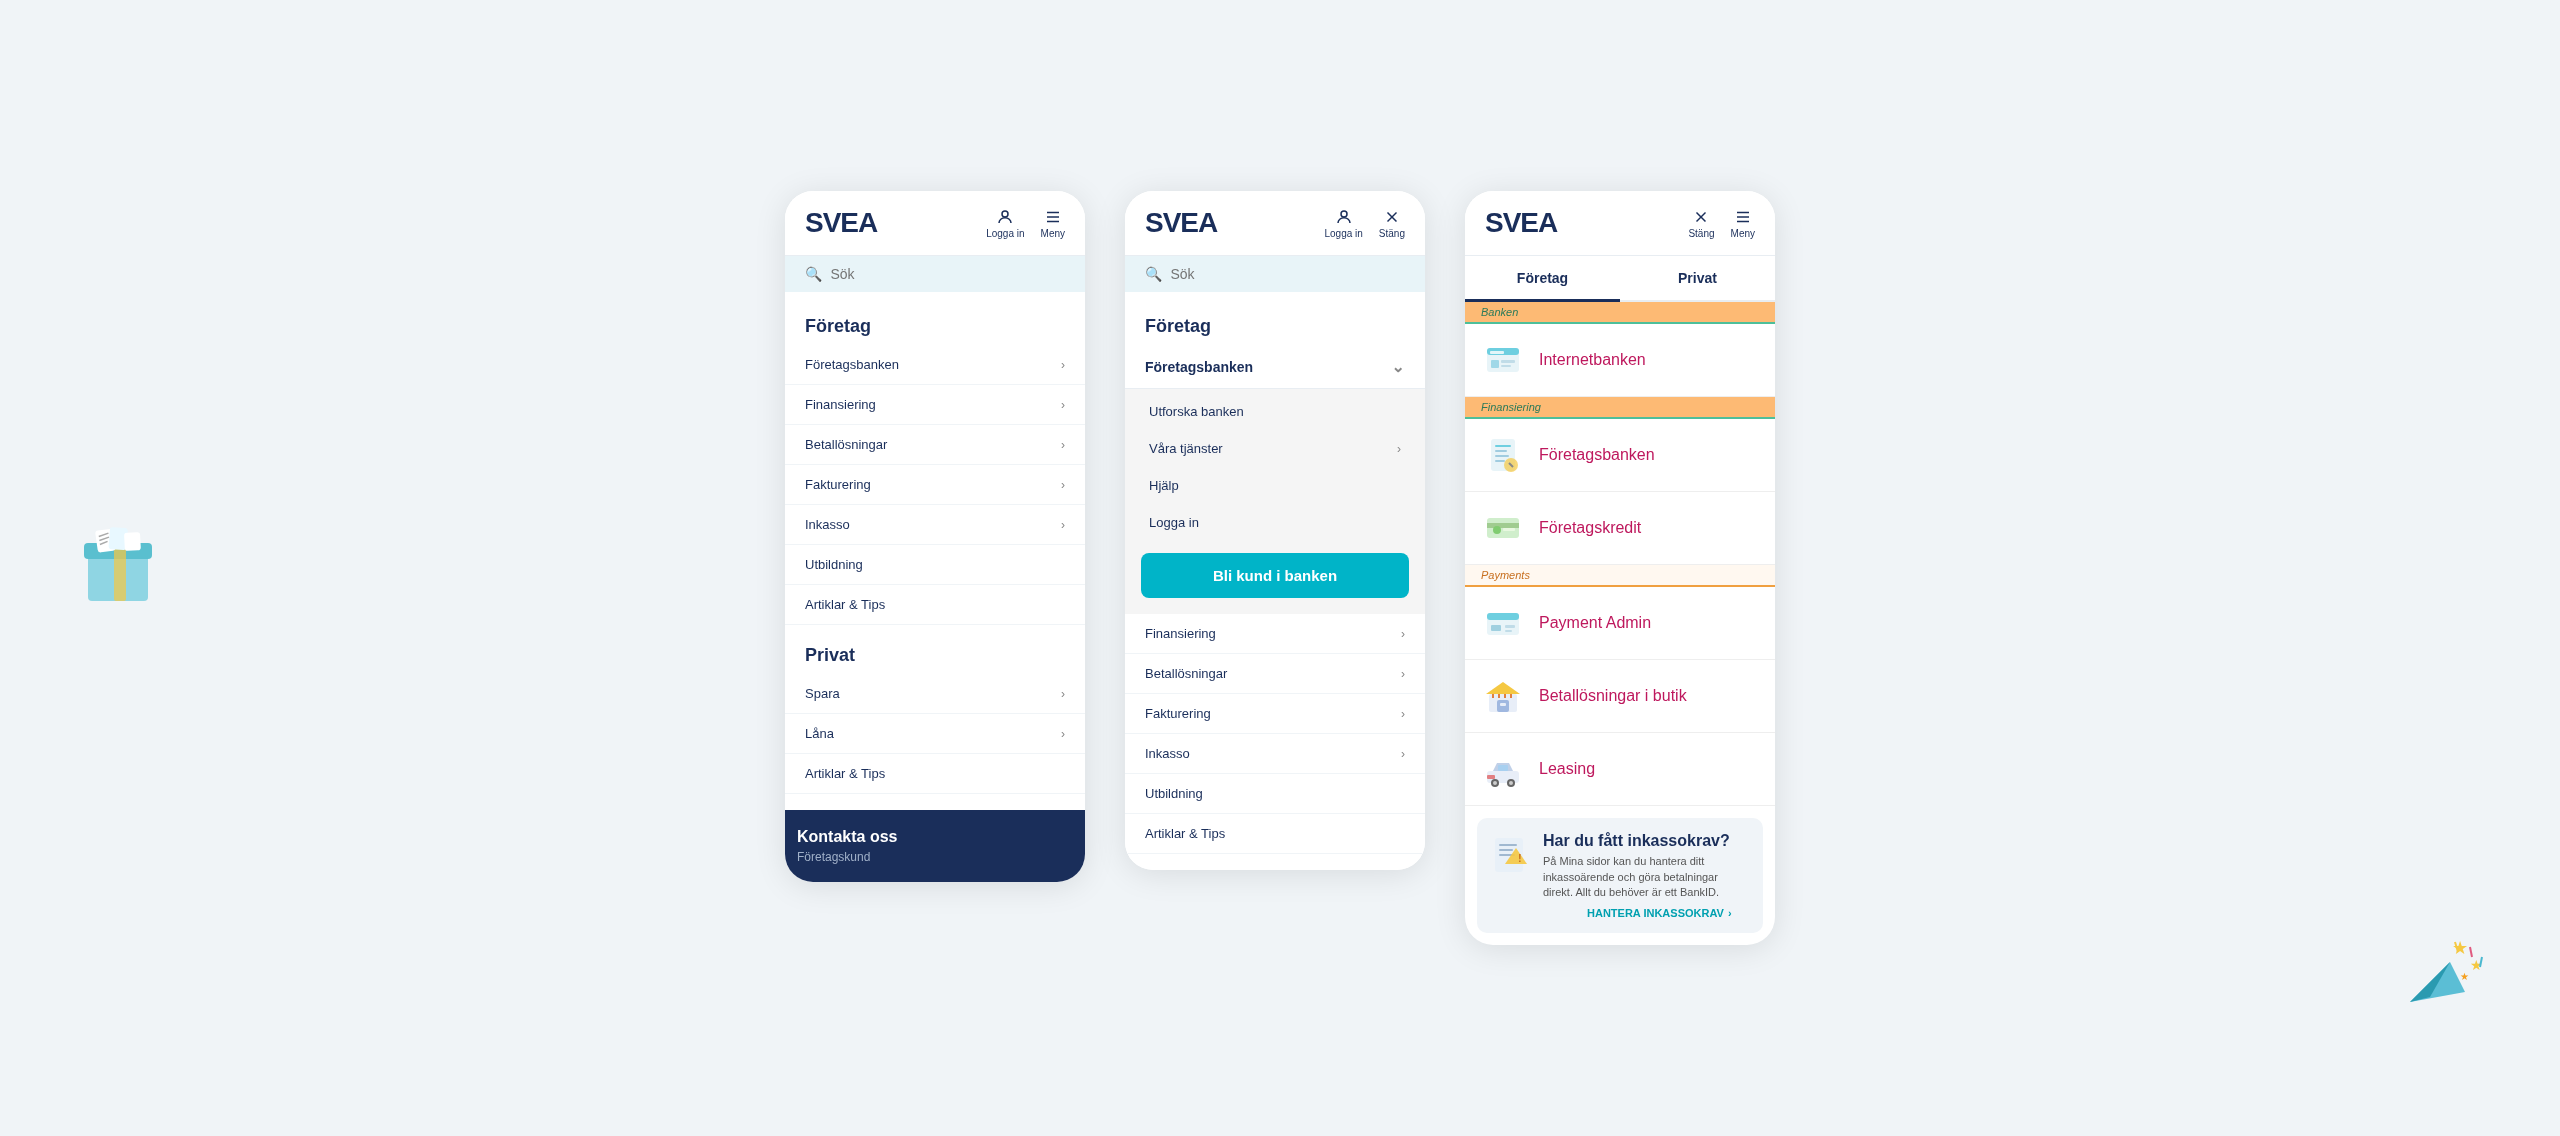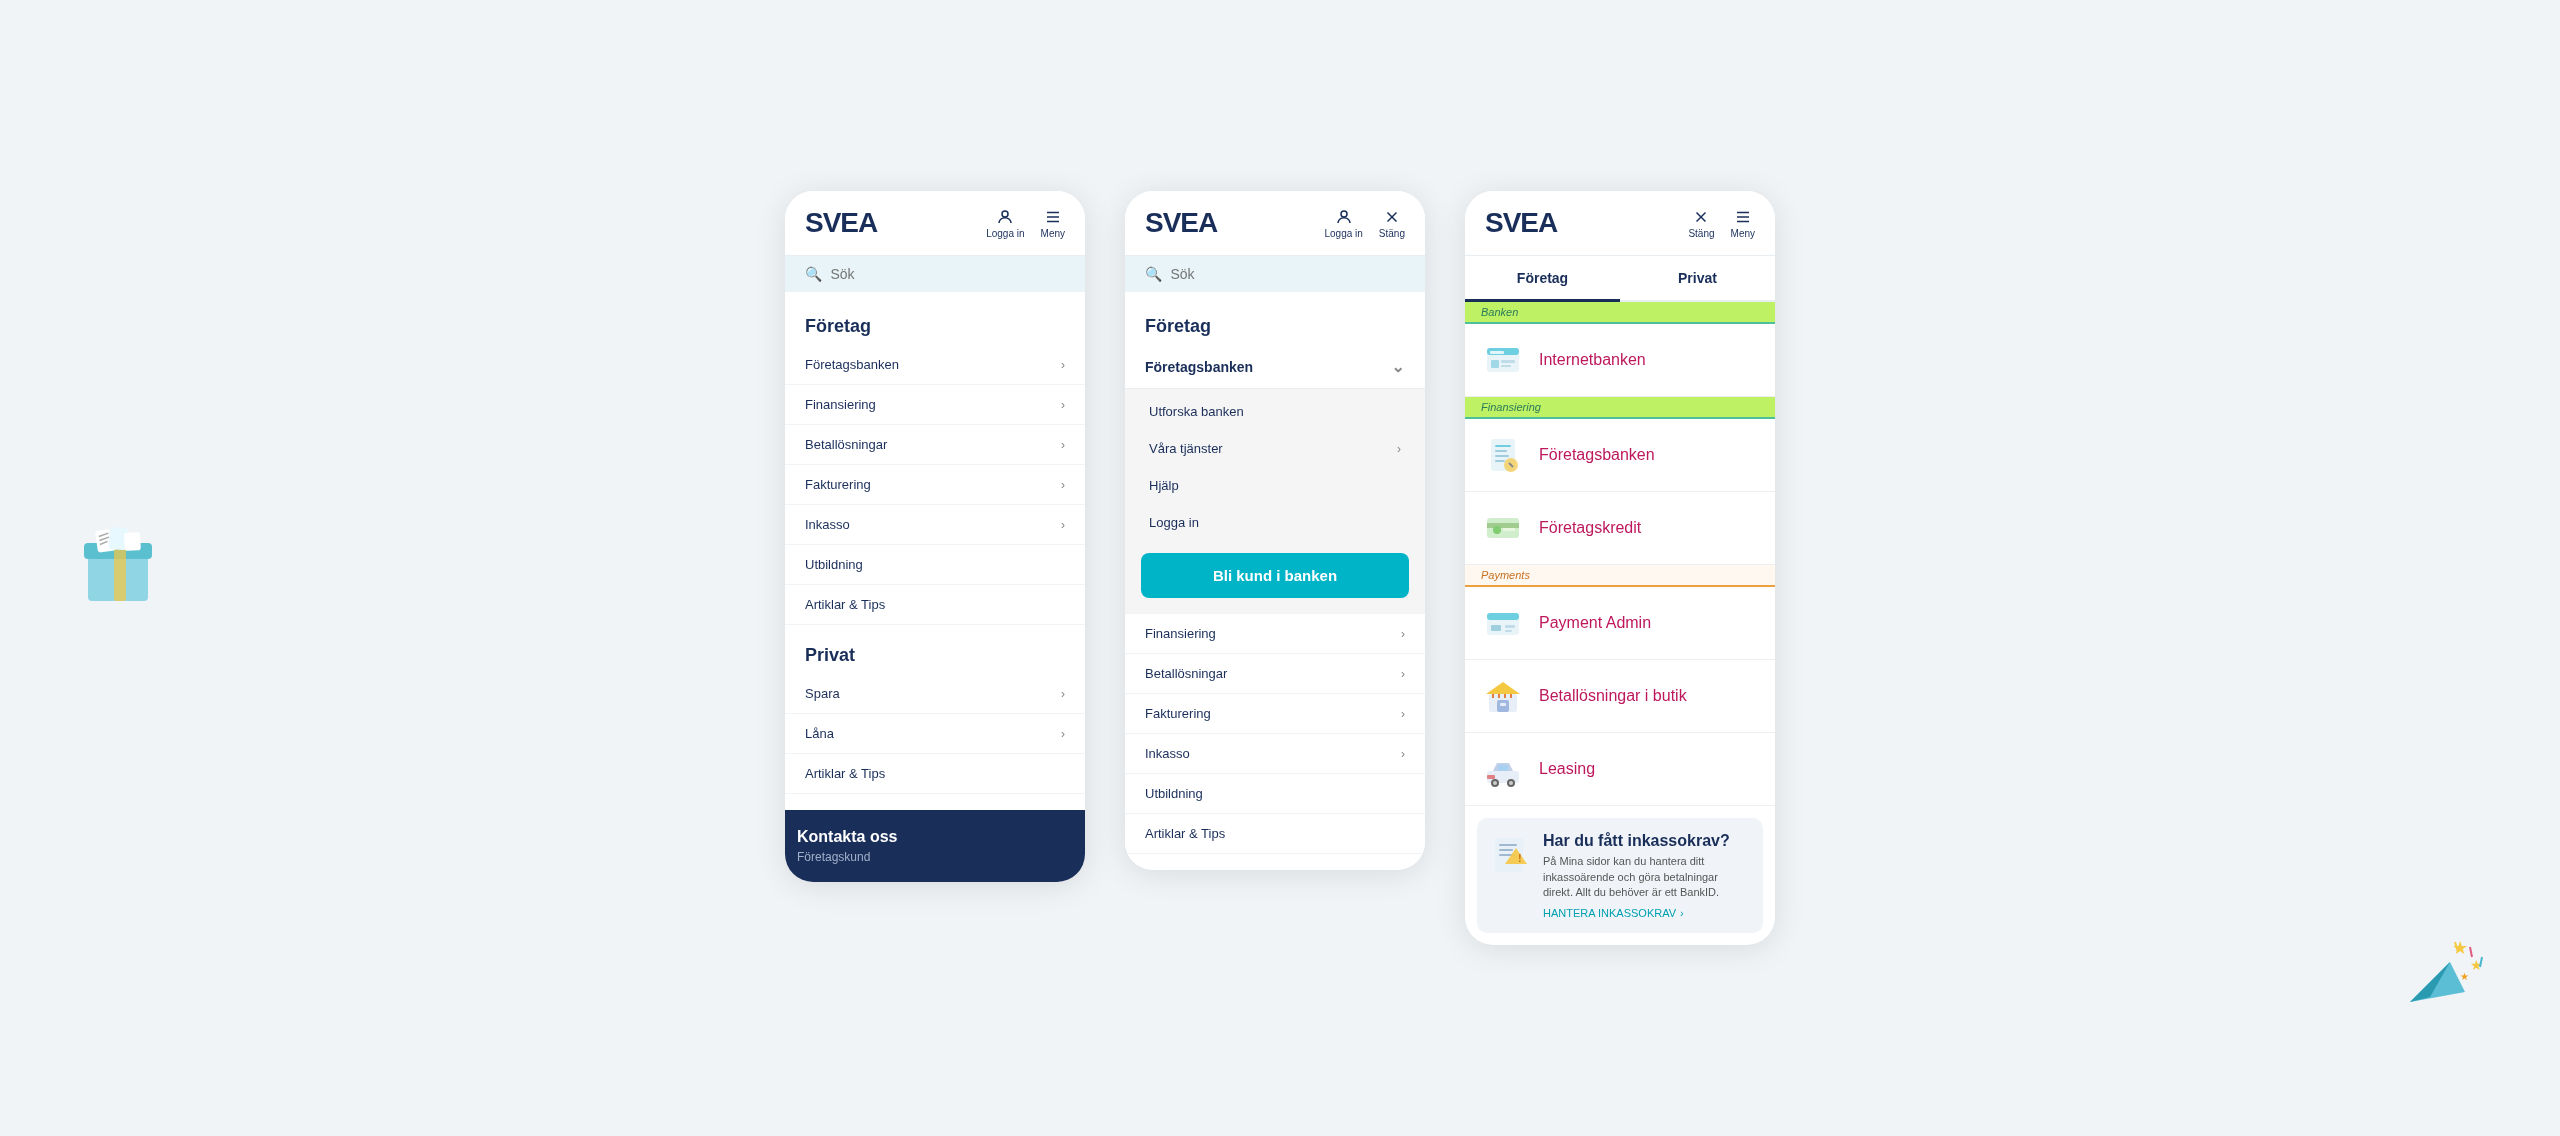--- a/index.html
+++ b/index.html
@@ -203,21 +203,21 @@
       content: '';
       position: absolute;
       bottom: -2px;
       left: 0;
       right: 0;
       height: 3px;
       background: #1a2e5a;
     }
 
     .category-label {
-      background: #bef264;
+      background: #fdba74;
       padding: 4px 16px;
       font-size: 11px;
       color: #2a7a5a;
       font-style: italic;
       border-bottom: 2px solid #4dbf9a;
     }
     .category-label.payments {
       background: #fff8f0;
       color: #c87020;
       border-bottom-color: #f0a040;
@@ -269,25 +269,26 @@
       margin-bottom: 4px;
     }
     .inkasso-text p {
       font-size: 11px;
       color: #555;
       line-height: 1.4;
     }
     .inkasso-link {
       color: #00a0b0;
       font-size: 11px;
-      font-weight: 400;
+      font-weight: 700;
       margin-top: 6px;
       display: flex;
       align-items: center;
       gap: 4px;
+      margin-left: 44px;
     }
 
     
     .box-illustration {
       width: 80px;
       height: 90px;
     }
 
     
     .starburst {

